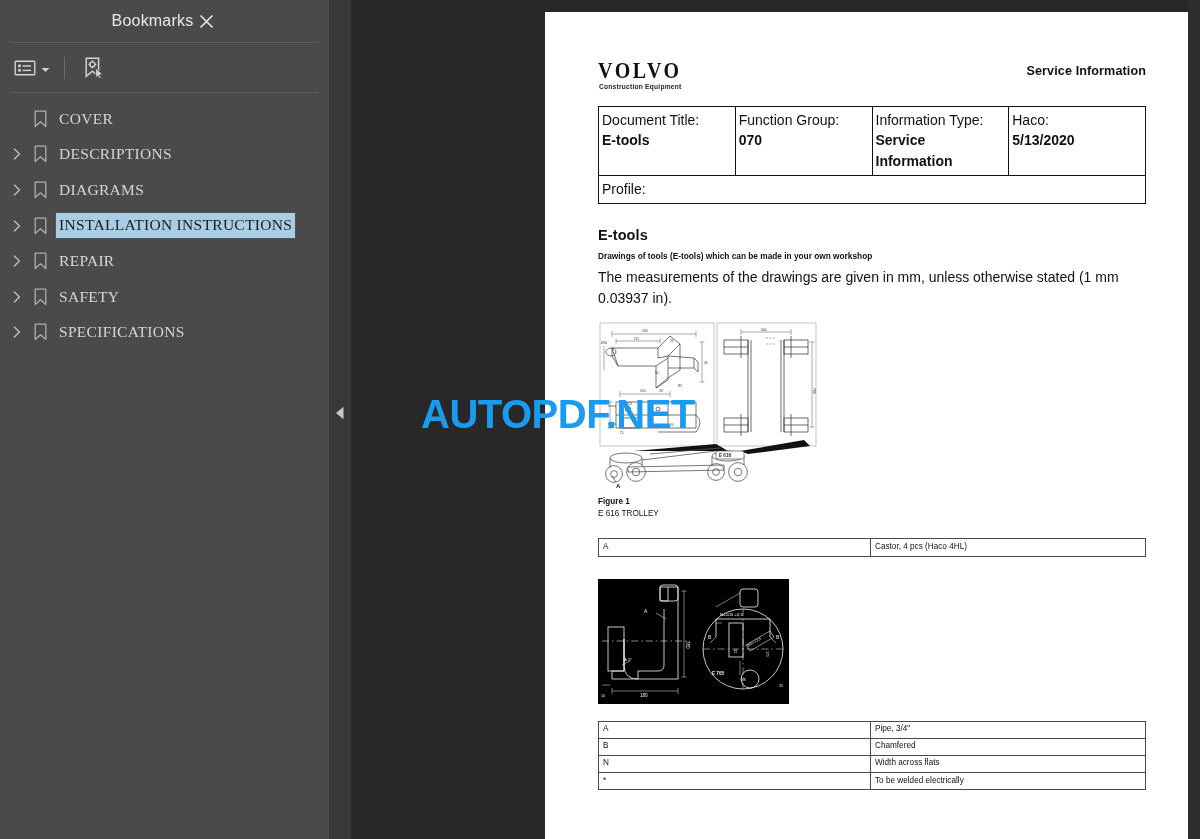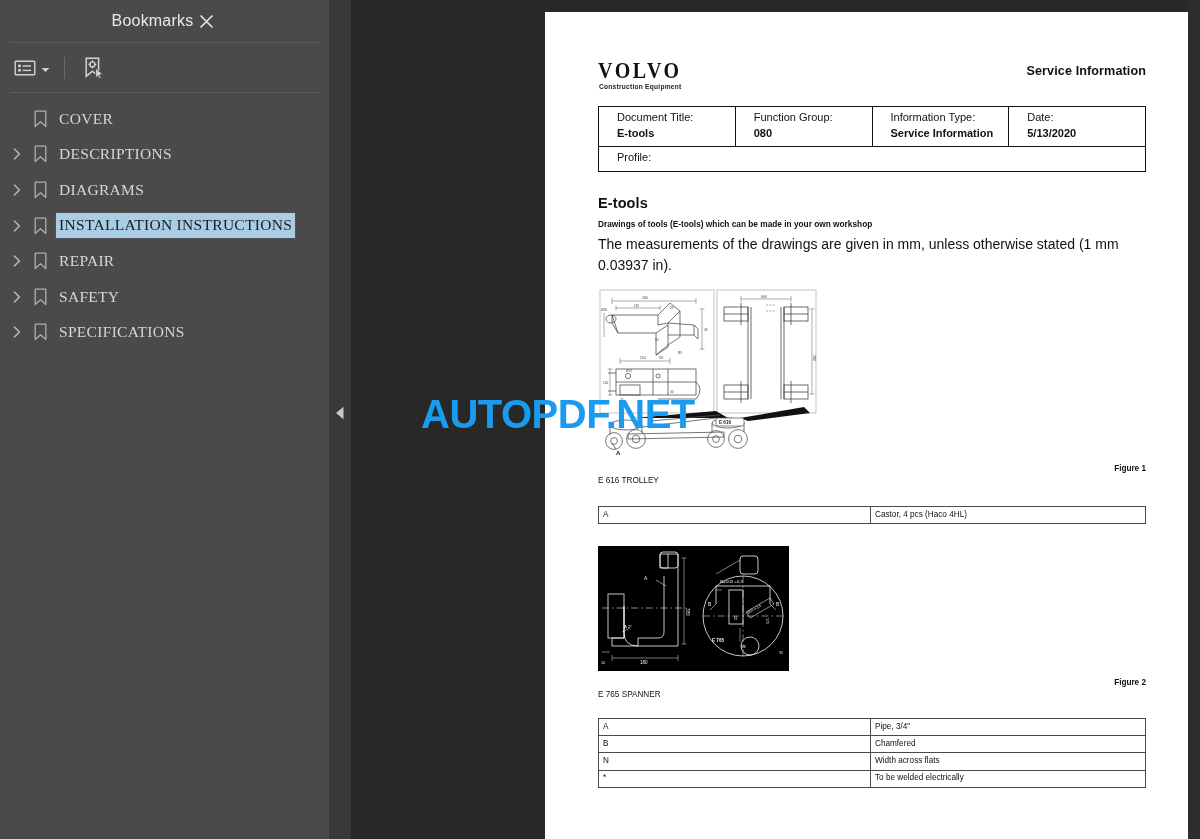--- a/index.html
+++ b/index.html
@@ -218,23 +218,23 @@
 
   
   table.meta {
     width: 548px;
     border-collapse: collapse;
     margin-top: 8px;
     table-layout: fixed;
   }
   table.meta td {
     border: 1px solid #111;
-    padding: 3px 5px 4px 18px;
+    padding: 3px 5px 4px 3px;
     vertical-align: top;
-    font-size: 11px;
+    font-size: 14px;
     color: #111;
     line-height: 1.45;
   }
   table.meta .k { display: block; }
   table.meta .v { display: block; font-weight: bold; }
   table.meta td.profile { height: 25px; }
 
   
   h1.sec {
     font-size: 14.5px;
@@ -263,21 +263,21 @@
     margin-top: 13px;
     width: 220px;
     height: 168px;
   }
   .fig-caption {
     margin-top: 6px;
     font-size: 8.2px;
     color: #111;
     line-height: 1.45;
   }
-  .fig-caption .b { font-weight: bold; display: block; text-align: right; }
+  .fig-caption .b { font-weight: bold; display: block; }
 
   .fig2-wrap {
     position: relative;
     margin-top: 22px;
     width: 191px;
     height: 125px;
     background: #000;
   }
 
   
@@ -485,28 +485,28 @@
 
       <table class="meta">
         <tbody>
             <tr>
           <td>
             <span class="k">Document Title:</span>
             <span class="v">E-tools</span>
           </td>
           <td>
             <span class="k">Function Group:</span>
-            <span class="v">080</span>
+            <span class="v">070</span>
           </td>
           <td>
             <span class="k">Information Type:</span>
             <span class="v">Service Information</span>
           </td>
           <td>
-            <span class="k">Date:</span>
+            <span class="k">Haco:</span>
             <span class="v">5/13/2020</span>
           </td>
         </tr>
         <tr>
           <td class="profile" colspan="4">Profile:</td>
         </tr>
       </tbody>
         </table>
 
       <h1 class="sec">E-tools</h1>
@@ -705,24 +705,20 @@
           <text x="178" y="60" font-size="5" fill="#eee" font-family="Liberation Sans, sans-serif">B</text>
           <text x="114" y="96" font-size="4.6" fill="#eee" font-weight="bold" font-family="Liberation Sans, sans-serif">E 765</text>
           <text x="136" y="70" font-size="3.8" fill="#eee" font-family="Liberation Sans, sans-serif" transform="rotate(90 136 70)">32</text>
           <text x="150" y="68" font-size="3.6" fill="#eee" font-family="Liberation Sans, sans-serif" transform="rotate(-30 150 68)">Ø20 x 2,5</text>
           <text x="168" y="72" font-size="3.6" fill="#eee" font-family="Liberation Sans, sans-serif" transform="rotate(90 168 72)">175</text>
           <text x="143" y="102" font-size="3.4" fill="#eee" font-family="Liberation Sans, sans-serif">M8</text>
           <text x="181" y="108" font-size="3.4" fill="#eee" font-family="Liberation Sans, sans-serif">35</text>
         </svg>
       </div>
 
-      <div class="fig-caption">
-        <span class="b">Figure 2</span>
-        <span>E 765 SPANNER</span>
-      </div>
 
       <table class="items t2">
         <tbody>
             <tr>
           <td class="c1">A</td>
           <td>Pipe, 3/4"</td>
         </tr>
         <tr>
           <td class="c1">B</td>
           <td>Chamfered</td>

